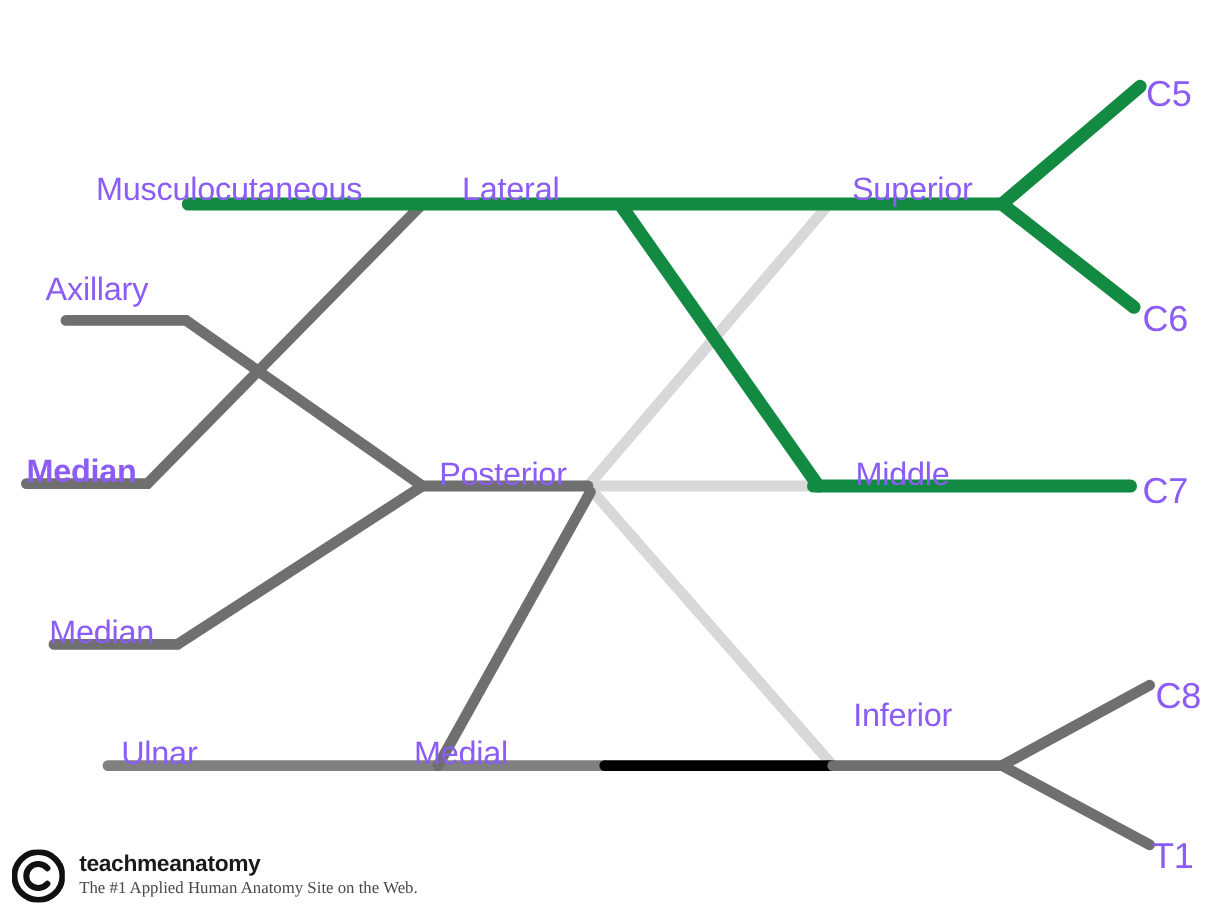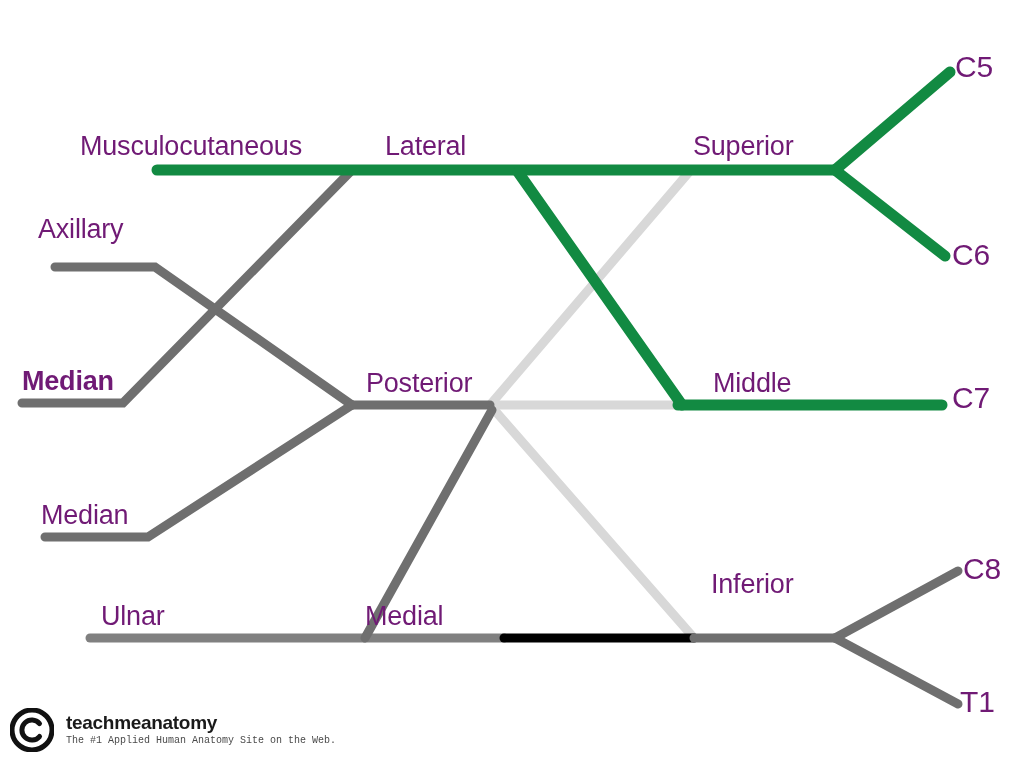--- a/index.html
+++ b/index.html
@@ -26,24 +26,25 @@
     top: 0;
     width: 1024px;
     height: 768px;
     display: block;
   }
   .diagram-label {
     position: absolute;
     font-family: "Liberation Sans", sans-serif;
     font-size: 27px;
     font-weight: 400;
-    color: #701a75;
+    color: #8b5cf6;
     white-space: nowrap;
     letter-spacing: -0.2px;
     line-height: 1;
+    margin-top: 12px;
   }
   .root-label {
     font-size: 30px;
   }
   
   #brand {
     position: absolute;
     left: 10px;
     top: 708px;
     display: flex;
@@ -62,22 +63,22 @@
   }
   #brand-name {
     font-family: "Liberation Sans", sans-serif;
     font-size: 19px;
     font-weight: bold;
     color: #1a1a1a;
     line-height: 1.05;
     letter-spacing: -0.3px;
   }
   #brand-tagline {
-    font-family: Liberation Mono, monospace;
-    font-size: 10px;
+    font-family: Liberation Serif, serif;
+    font-size: 14px;
     font-weight: 400;
     color: #4a4a4a;
     line-height: 1.2;
     margin-top: 2px;
     text-align: right;
   }
 </style>
 </head>
 <body>
 
@@ -136,23 +137,23 @@
   </svg>
 
   <div class="diagram-label" style="left:80px; top:133px;">Musculocutaneous</div>
   <div class="diagram-label" style="left:38px; top:216px;">Axillary</div>
   <div class="diagram-label" style="left:22px; top:368px;font-weight:bold;">Median</div>
   <div class="diagram-label" style="left:41px; top:502px;">Median</div>
   <div class="diagram-label" style="left:101px; top:603px;">Ulnar</div>
 
   <div class="diagram-label" style="left:385px; top:133px;">Lateral</div>
   <div class="diagram-label" style="left:366px; top:370px;">Posterior</div>
-  <div class="diagram-label" style="left:365px; top:603px;">Medial</div>
+  <div class="diagram-label" style="left:345px; top:603px;">Medial</div>
 
-  <div class="diagram-label" style="left:693px; top:133px;">Superior</div>
+  <div class="diagram-label" style="left:710px; top:133px;">Superior</div>
   <div class="diagram-label" style="left:713px; top:370px;">Middle</div>
   <div class="diagram-label" style="left:711px; top:571px;">Inferior</div>
 
   <div class="diagram-label root-label" style="left:955px; top:52px;">C5</div>
   <div class="diagram-label root-label" style="left:952px; top:240px;">C6</div>
   <div class="diagram-label root-label" style="left:952px; top:383px;">C7</div>
   <div class="diagram-label root-label" style="left:963px; top:554px;">C8</div>
   <div class="diagram-label root-label" style="left:960px; top:687px;">T1</div>
 
   <div id="brand">

